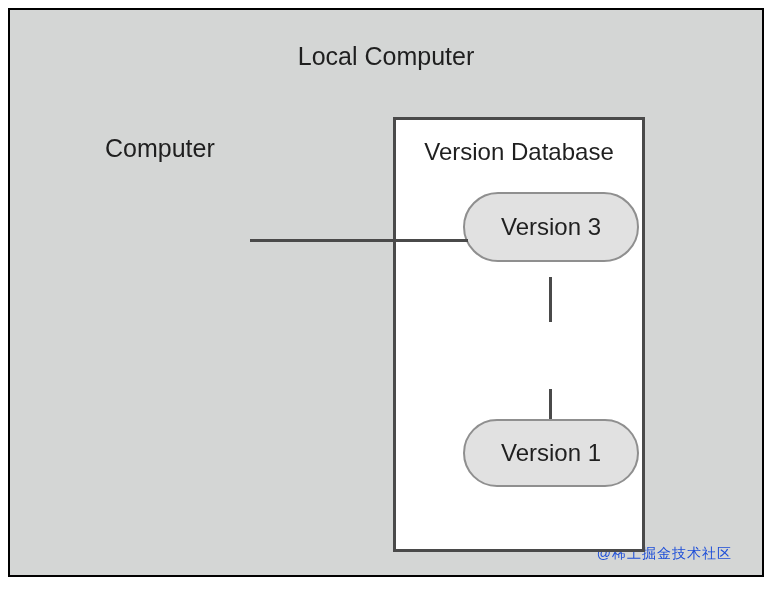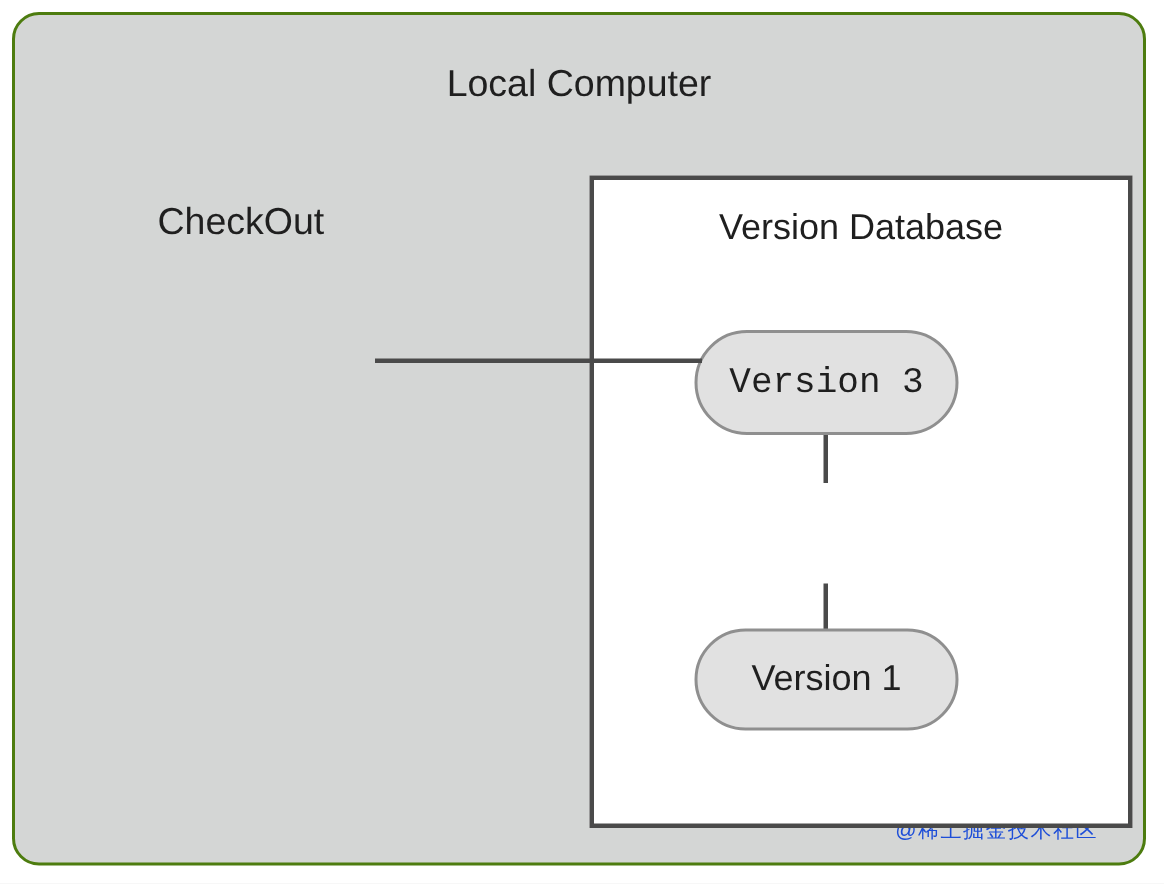--- a/index.html
+++ b/index.html
@@ -16,22 +16,22 @@
     overflow: hidden;
   }
   
   .outer-box {
     position: absolute;
     left: 8px;
     top: 8px;
     width: 756px;
     height: 569px;
     background: #d4d6d5;
-    border: 2px solid #4d7c0f;
-    border-radius: 18px;
+    border: 2px solid #000000;
+    border-radius: 0;
     box-sizing: border-box;
   }
   .main-title {
     position: absolute;
     left: 0;
     top: 32px;
     width: 100%;
     text-align: center;
     font-size: 25px;
     color: #1f1f1f;
@@ -69,21 +69,21 @@
     width: 218px;
     height: 3px;
     background: #4a4a4a;
     z-index: 2;
   }
   
   .vdb-box {
     position: absolute;
     left: 383px;
     top: 107px;
-    width: 362px;
+    width: 252px;
     height: 435px;
     background: #ffffff;
     border: 3px solid #4a4a4a;
     box-sizing: border-box;
     z-index: 1;
   }
   .vdb-title {
     position: absolute;
     left: 0;
     top: 18px;
@@ -101,21 +101,21 @@
     border: 2px solid #8f8f8f;
     border-radius: 35px;
     box-sizing: border-box;
     display: flex;
     align-items: center;
     justify-content: center;
     font-size: 24px;
     color: #1f1f1f;
     z-index: 3;
   }
-  .v3 { top: 100px; font-family: Liberation Mono, monospace; }
+  .v3 { top: 72px; }
   .v2 { top: 201px; height: 69px; }
   .v1 { top: 299px; height: 68px; }
   .v-connector {
     position: absolute;
     left: 153px;
     width: 3px;
     background: #4a4a4a;
     z-index: 2;
   }
   .vc1 { top: 157px; height: 45px; }
@@ -130,21 +130,21 @@
   }
 </style>
 </head>
 <body>
 
 <div class="canvas">
   <div class="outer-box">
 
     <div class="main-title">Local Computer</div>
 
-    <div class="checkout-label">CheckOut</div>
+    <div class="checkout-label">Computer</div>
 
     <div class="h-connector"></div>
 
 
     <div class="vdb-box">
       <div class="vdb-title">Version Database</div>
 
       <div class="version-pill v3">Version 3</div>
 
       <div class="v-connector vc1"></div>

